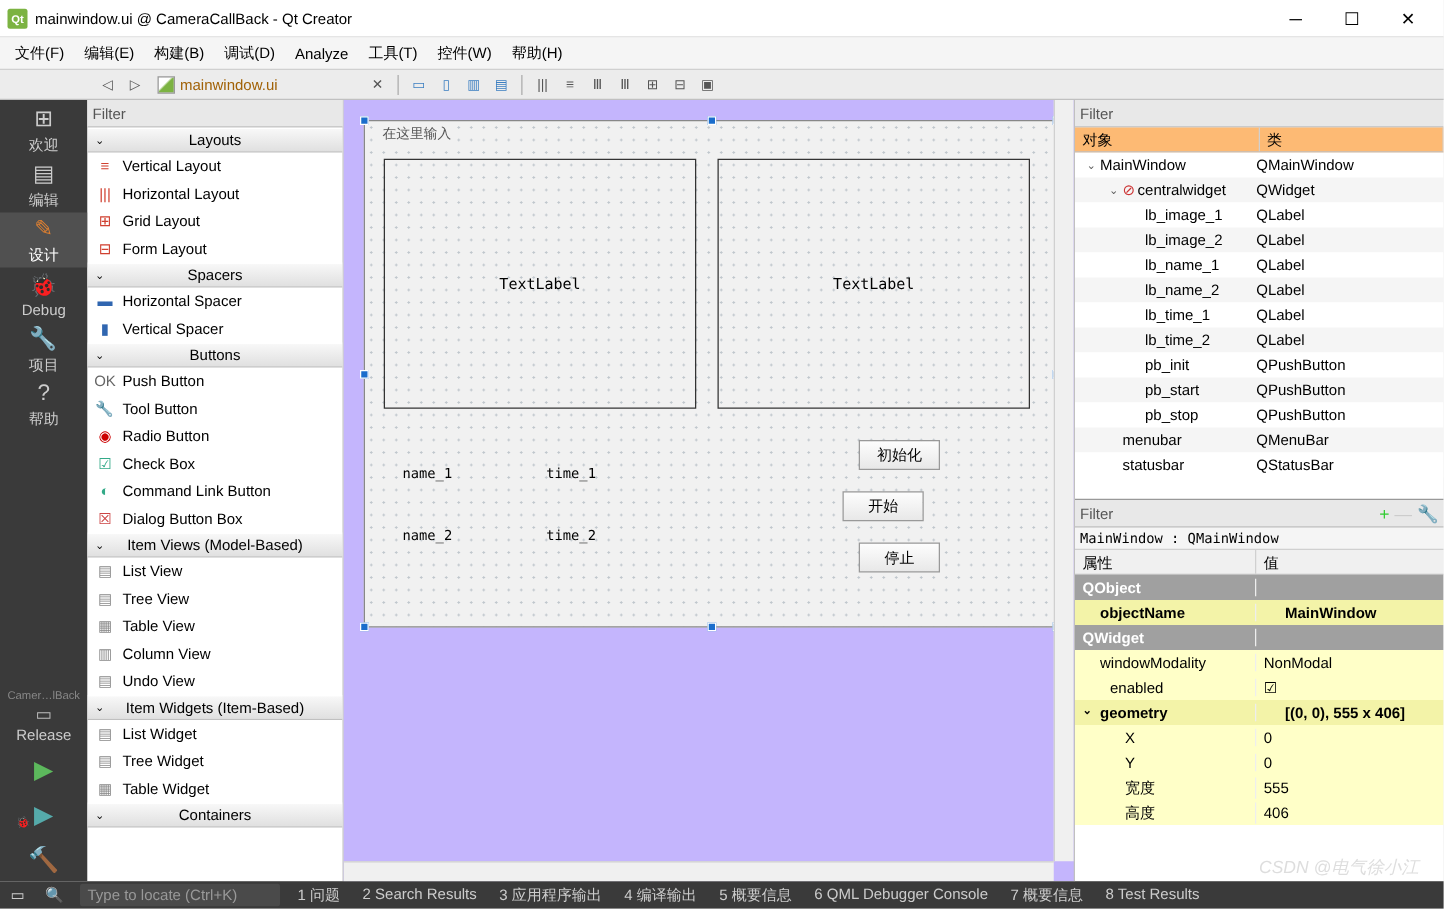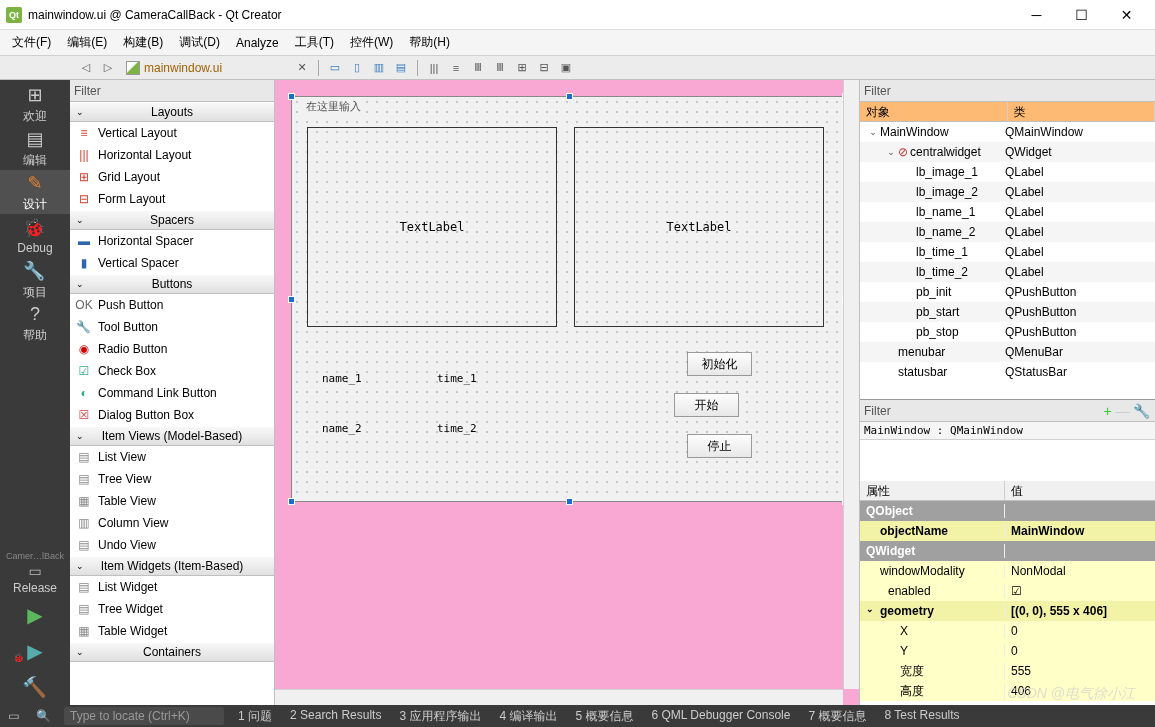--- a/index.html
+++ b/index.html
@@ -32,21 +32,21 @@
 .rail-label { color: #888; font-size: 9px; text-align: center; }
 
 .widget-panel { width: 205px; background: #fff; border-right: 1px solid #c0c0c0; display: flex; flex-direction: column; }
 .panel-filter { height: 22px; background: #e8e8e8; border-bottom: 1px solid #c0c0c0; display: flex; align-items: center; padding: 0 4px; color: #555; }
 .group-header { background: linear-gradient(#f8f8f8, #e0e0e0); height: 20px; display: flex; align-items: center; justify-content: center; border-top: 1px solid #fff; border-bottom: 1px solid #c0c0c0; font-weight: normal; position: relative; }
 .group-header .chev { position: absolute; left: 6px; font-size: 9px; }
 .widget-item { height: 22px; display: flex; align-items: center; padding: 0 6px; gap: 6px; cursor: default; }
 .wicon { width: 16px; height: 16px; display: flex; align-items: center; justify-content: center; font-size: 12px; }
 .widget-list { overflow-y: auto; flex: 1; }
 
-.design-area { flex: 1; background: #f9a8d4; position: relative; border-right: 1px solid #c0c0c0; overflow: hidden; }
+.design-area { flex: 1; background: #c4b5fd; position: relative; border-right: 1px solid #c0c0c0; overflow: hidden; }
 .design-canvas { position: absolute; left: 16px; top: 16px; width: 555px; height: 406px; background: #f1f1f1; background-image: radial-gradient(#c0c7cd 1px, transparent 1px); background-size: 10px 10px; border: 1px solid #888; }
 .design-canvas .sel-handle { position: absolute; width: 7px; height: 7px; background: #1a6dcc; border: 1px solid #fff; }
 .sh-t { top: -4px; left: 50%; margin-left: -3px; }
 .sh-b { bottom: -4px; left: 50%; margin-left: -3px; }
 .sh-l { left: -4px; top: 50%; margin-top: -3px; }
 .sh-r { right: -4px; top: 50%; margin-top: -3px; }
 .sh-tl { top: -4px; left: -4px; } .sh-tr { top: -4px; right: -4px; }
 .sh-bl { bottom: -4px; left: -4px; } .sh-br { bottom: -4px; right: -4px; }
 .form-menu-hint { position: absolute; top: 2px; left: 10px; font-size: 11px; color: #555; background: #f1f1f1; padding: 0 4px; }
 .frame-label { position: absolute; border: 1px solid #333; background: transparent; display: flex; align-items: center; justify-content: center; font-family: "SimSun", monospace; font-size: 12px; }
@@ -66,31 +66,31 @@
 .tree-cell-l { width: 145px; display: flex; align-items: center; }
 .tree-cell-r { flex: 1; }
 .tree-chev { width: 14px; text-align: center; font-size: 9px; color: #555; }
 .tree-indent { display: inline-block; }
 
 .prop-panel { height: 305px; background: #fff; display: flex; flex-direction: column; }
 .prop-filter { height: 22px; background: #e8e8e8; border-bottom: 1px solid #c0c0c0; display: flex; align-items: center; padding: 0 4px; color: #555; position: relative; }
 .prop-filter .tools { position: absolute; right: 4px; display: flex; gap: 4px; }
 .prop-filter .tools span { font-size: 14px; }
 .prop-crumb { height: 18px; background: #f5f5f5; border-bottom: 1px solid #d0d0d0; padding: 0 4px; font-family: "SimSun", monospace; font-size: 11px; display: flex; align-items: center; }
-.prop-header-row { height: 20px; display: flex; background: #f0f0f0; border-bottom: 1px solid #c0c0c0; margin-top: 41px; }
+.prop-header-row { height: 20px; display: flex; background: #f0f0f0; border-bottom: 1px solid #c0c0c0; }
 .prop-header-row > div { padding: 2px 6px; }
 .prop-col-l { width: 145px; border-right: 1px solid #d0d0d0; }
 .prop-body { flex: 1; overflow: auto; }
 .prop-row { height: 20px; display: flex; align-items: center; }
 .prop-row .pl { width: 145px; padding-left: 20px; border-right: 1px solid #eee; }
 .prop-row .pr { flex: 1; padding-left: 6px; }
 .prop-group { background: #a0a0a0; color: #fff; font-weight: bold; }
 .prop-group .pl { padding-left: 6px; }
 .prop-yellow { background: #ffffc8; }
-.prop-yellow-dark { background: #f3f3a8; font-weight: bold; }
+.prop-yellow-dark { background: #f3f3a8; font-weight: bold; gap: 17px; }
 .prop-chev { position: absolute; margin-left: -14px; font-size: 9px; }
 
 .statusbar { height: 22px; background: #3a3a3a; display: flex; align-items: center; color: #ccc; padding: 0 4px; gap: 10px; font-size: 11px; }
 .statusbar .sb-icon { width: 20px; text-align: center; }
 .statusbar .locate { background: #4a4a4a; padding: 2px 6px; border-radius: 2px; color: #999; width: 160px; }
 .statusbar .tab { padding: 2px 4px; }
 .watermark { position: absolute; right: 20px; bottom: 24px; color: #d0d0d0; font-size: 14px; font-style: italic; pointer-events: none; opacity: 0.7; }
 </style>
 </head>
 <body>

